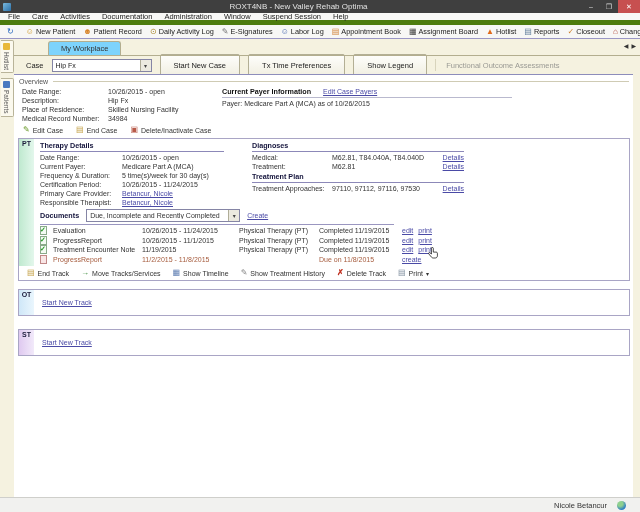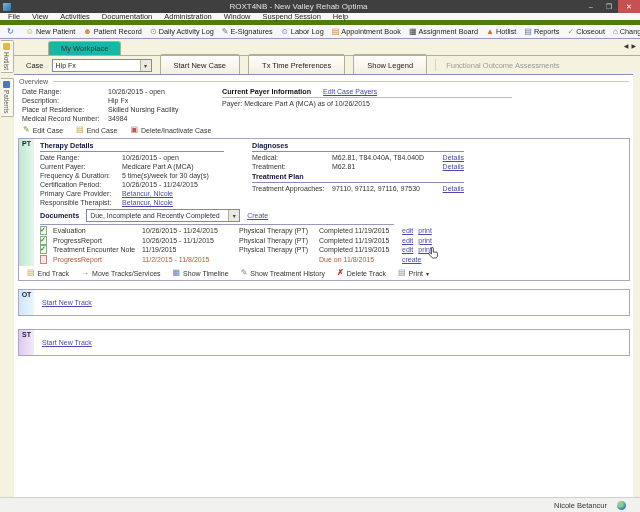--- a/index.html
+++ b/index.html
@@ -21,21 +21,21 @@
   .tsep{width:1px;height:9px;background:#d6d6d6;margin:0 2px}
   
   .main{display:flex;height:458px;background:#f5f2e0}
   .sidebar{width:14px;display:flex;flex-direction:column;align-items:center;padding-top:1px;gap:5px;flex:none}
   .side-tab{width:13px;background:#fbf9ee;border:1px solid #b9b499;border-left:none;display:flex;flex-direction:column;align-items:center;padding:2px 0;gap:2px;border-radius:0 2px 2px 0}
   .side-ico{width:7px;height:7px;border-radius:1px}
   .side-lbl{writing-mode:vertical-rl;font-size:6.5px;color:#555}
   .workspace{flex:1;display:flex;flex-direction:column;min-width:0}
   
   .tabstrip{height:17px;display:flex;align-items:flex-end;padding-left:34px;position:relative;border-bottom:1px solid #b3ae8f}
-  .tab{font-size:7.5px;color:#333;background:#14b8a6;border:1px solid #b3ae8f;border-bottom:none;border-radius:3px 3px 0 0;padding:0 12px;margin-right:5px;display:flex;align-items:center;gap:6px;height:14px;white-space:nowrap}
+  .tab{font-size:7.5px;color:#333;background:#7dd3fc;border:1px solid #b3ae8f;border-bottom:none;border-radius:3px 3px 0 0;padding:0 12px;margin-right:5px;display:flex;align-items:center;gap:6px;height:14px;white-space:nowrap}
   .tab.active{background:#fdfcf4;font-weight:bold;margin-bottom:-1px;height:15px}
   .tab-close{font-size:7px;color:#555;font-weight:normal}
   .tab-scrolls{position:absolute;right:4px;top:3px;font-size:6px;color:#333;display:flex;gap:3px}
   
   .casebar{height:18px;display:flex;align-items:center;font-size:7.5px;color:#222;padding-left:12px;gap:8px}
   .select{background:#fff;border:1px solid #8585a5;height:13px;display:flex;align-items:center}
   .select .val{padding:0 3px;flex:1;font-size:7px;white-space:nowrap;overflow:hidden}
   .select .arr{width:11px;height:100%;background:#eceadf;border-left:1px solid #b0ad98;display:flex;align-items:center;justify-content:center;font-size:6px;color:#444;flex:none}
   .case-select{width:100px}
   .cbtn{background:linear-gradient(#fefefc,#f1efe2);border:1px solid #b3af95;border-radius:2px;height:22px;padding:10px 13px;display:flex;align-items:center;white-space:nowrap}
@@ -102,21 +102,21 @@
   <span class="tb-title">ROXT4NB -  New Valley Rehab Optima</span>
   <span class="winbtns">
     <span class="winbtn">–</span>
     <span class="winbtn">❐</span>
     <span class="winbtn close">✕</span>
   </span>
 </div>
 
 <div class="menubar">
   <span class="menu-item">File</span>
-  <span class="menu-item">View</span>
+  <span class="menu-item">Care</span>
   <span class="menu-item">Activities</span>
   <span class="menu-item">Documentation</span>
   <span class="menu-item">Administration</span>
   <span class="menu-item">Window</span>
   <span class="menu-item">Suspend Session</span>
   <span class="menu-item">Help</span>
 </div>
 
 <div class="toolbar">
   <span class="tbtn">

